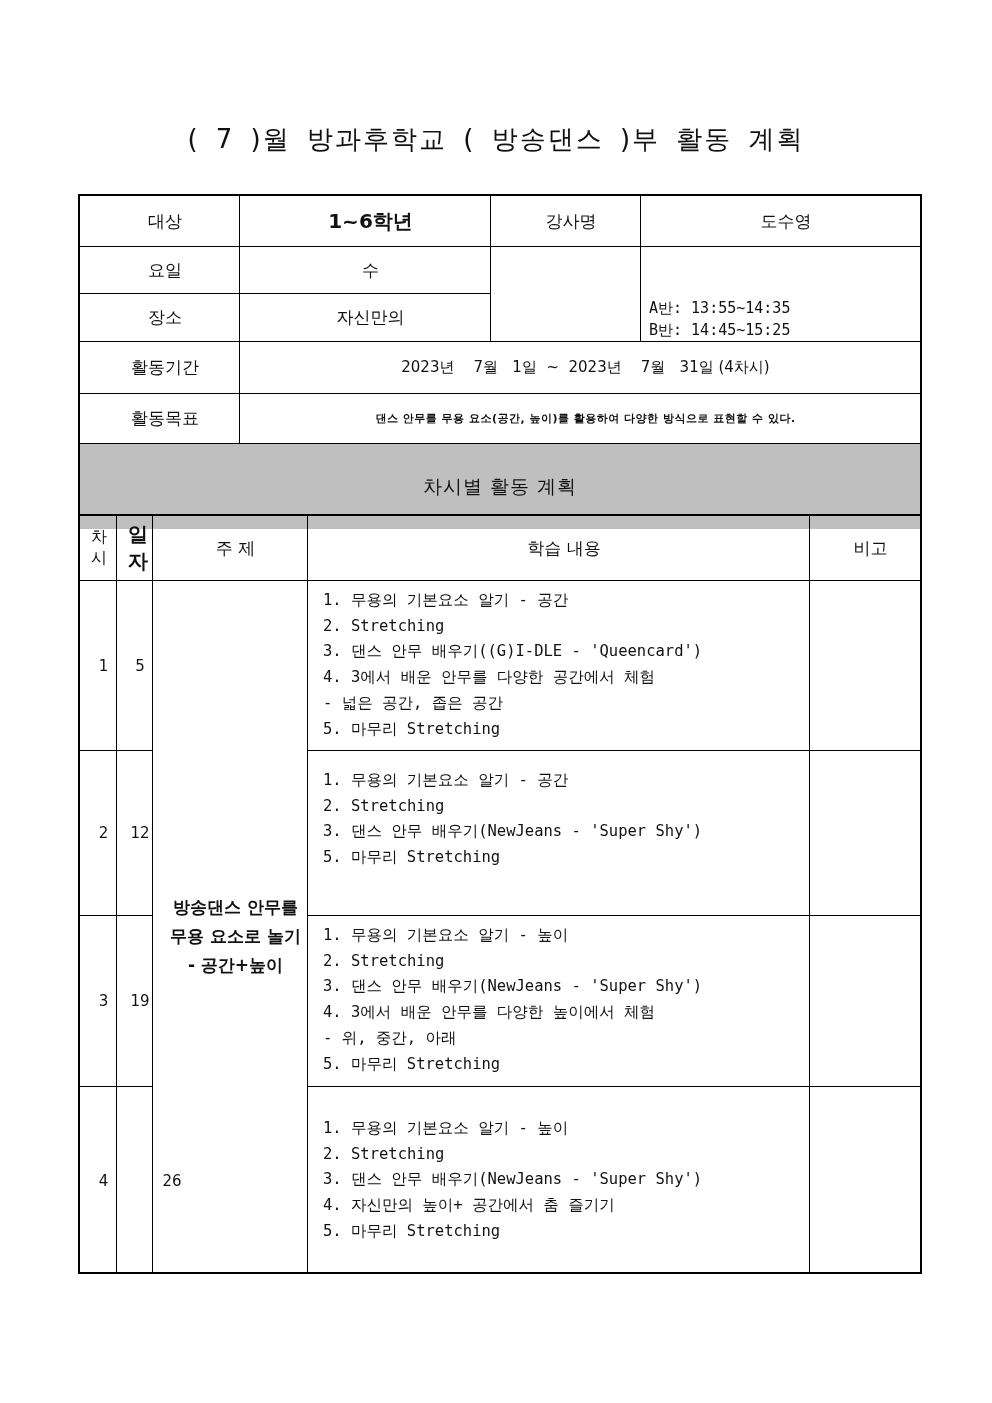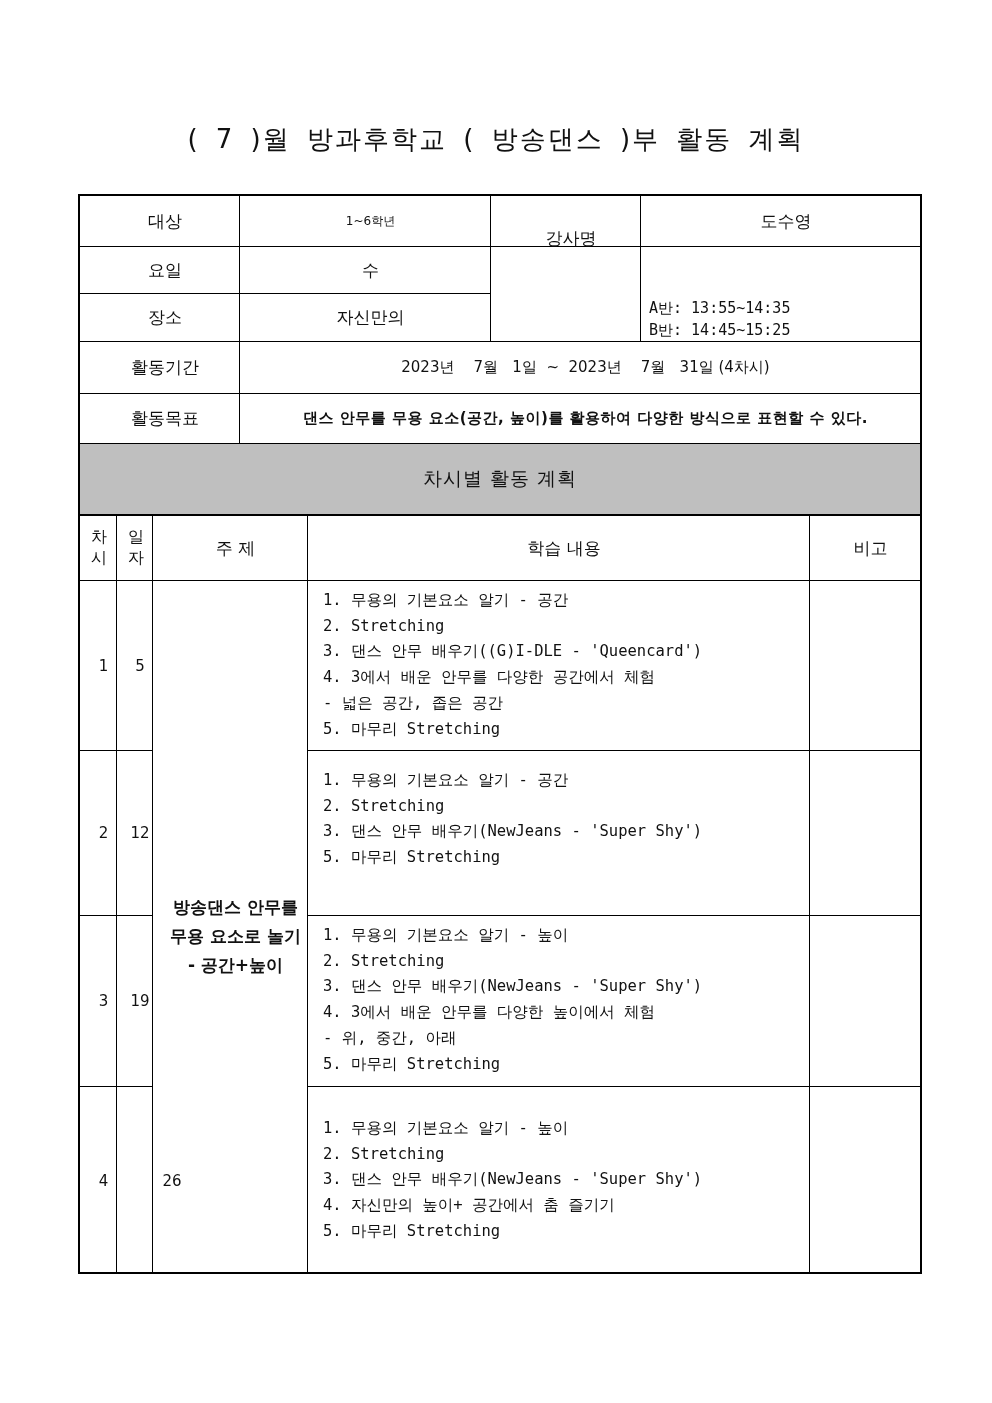--- a/index.html
+++ b/index.html
@@ -3,45 +3,45 @@
 <meta charset="utf-8">
 <style>
   html, body { margin:0; padding:0; background:#ffffff; }
   body { width:992px; height:1403px; position:relative; font-family:"DejaVu Sans", sans-serif; color:#111; }
   .title { position:absolute; top:122px; left:0; width:992px; text-align:center; font-size:26px; letter-spacing:2px; word-spacing:6px; }
   .frame { position:absolute; left:78px; top:194px; width:844px; height:1080px; border:2px solid #000; box-sizing:border-box; }
   .abs { position:absolute; box-sizing:border-box;padding-left:11px; }
   .cell { display:flex; align-items:center; justify-content:center; font-size:17px; }
   .hl { position:absolute; height:1px; background:#000; }
   .vl { position:absolute; width:1px; background:#000; }
-  .gray { position:absolute; left:0; top:248px; width:840px; height:70px; background:#bfbfbf; display:flex; align-items:center; justify-content:center; font-size:19px; letter-spacing:1px; }
+  .gray { position:absolute; left:0; top:248px; width:840px; height:85px; background:#bfbfbf; display:flex; align-items:center; justify-content:center; font-size:19px; letter-spacing:1px; }
   .mono { font-family:"DejaVu Sans Mono", monospace; font-size:15.5px; line-height:25.7px; }
-  .goal { font-size:15px; font-weight:bold; letter-spacing:0.5px; }
+  .goal { font-size:11px; font-weight:bold; letter-spacing:0.5px; }
   .times { font-family:"DejaVu Sans Mono", monospace; font-size:15px; line-height:22px; justify-content:flex-start; padding-left:8px; flex-direction:column; align-items:flex-start; }
   .topic { font-size:17px; font-weight:bold; line-height:29px; text-align:center; }
 </style>
 </head>
 <body>
 
 <div class="title">(  7  )월 방과후학교 ( 방송댄스 )부 활동 계획</div>
 
 <div class="frame">
 
   <div class="vl" style="left:159px; top:0; height:248px;"></div>
   <div class="vl" style="left:410px; top:0; height:146px;"></div>
   <div class="vl" style="left:560px; top:0; height:146px;"></div>
   <div class="hl" style="left:0; top:50px; width:840px;"></div>
   <div class="hl" style="left:0; top:97px; width:410px;"></div>
   <div class="hl" style="left:0; top:145px; width:840px;"></div>
   <div class="hl" style="left:0; top:197px; width:840px;"></div>
   <div class="hl" style="left:0; top:247px; width:840px;"></div>
 
   <div class="abs cell" style="left:0; top:0; width:159px; height:50px;">대상</div>
-  <div class="abs cell" style="left:160px; top:0; width:250px; height:50px; font-weight:normal; font-size:12px;">1~6학년</div>
-  <div class="abs cell" style="left:411px; top:17px; width:149px; height:50px;">강사명</div>
+  <div class="abs cell" style="left:160px; top:0; width:250px; height:50px; font-weight:bold; font-size:20px;">1~6학년</div>
+  <div class="abs cell" style="left:411px; top:0; width:149px; height:50px;">강사명</div>
   <div class="abs cell" style="left:561px; top:0; width:279px; height:50px;">도수영</div>
 
   <div class="abs cell" style="left:0; top:51px; width:159px; height:46px;">요일</div>
   <div class="abs cell" style="left:160px; top:51px; width:250px; height:46px;">수</div>
   <div class="abs cell" style="left:0; top:98px; width:159px; height:47px;">장소</div>
   <div class="abs cell" style="left:160px; top:98px; width:250px; height:47px;">자신만의</div>
   <div class="abs cell times" style="left:561px; top:51px; width:279px; height:94px; justify-content:flex-end;">
     <span>A반: 13:55~14:35</span>
     <span>B반: 14:45~15:25</span>
   </div>
@@ -61,21 +61,21 @@
   <div class="vl" style="left:729px; top:320px; height:758px;"></div>
   <div class="hl" style="left:0; top:384px; width:840px;"></div>
   <div class="hl" style="left:0; top:554px; width:72px;"></div>
   <div class="hl" style="left:227px; top:554px; width:613px;"></div>
   <div class="hl" style="left:0; top:719px; width:72px;"></div>
   <div class="hl" style="left:227px; top:719px; width:613px;"></div>
   <div class="hl" style="left:0; top:890px; width:72px;"></div>
   <div class="hl" style="left:227px; top:890px; width:613px;"></div>
 
   <div class="abs cell" style="left:0; top:320px; width:36px; height:64px; font-size:16px;">차시</div>
-  <div class="abs cell" style="left:37px; top:320px; width:35px; height:64px; font-size:16px;">일자</div>
+  <div class="abs cell" style="left:37px; top:320px; width:35px; height:64px; font-size:20px;font-weight:bold;">일자</div>
   <div class="abs cell" style="left:73px; top:320px; width:154px; height:64px; white-space:pre;">주 제</div>
   <div class="abs cell" style="left:228px; top:320px; width:501px; height:64px;">학습 내용</div>
   <div class="abs cell" style="left:730px; top:320px; width:110px; height:64px;">비고</div>
 
   <div class="abs cell topic" style="left:73px; top:385px; width:154px; height:693px; flex-direction:column; padding-top:18px;">
     <span>방송댄스 안무를</span>
     <span>무용 요소로 놀기</span>
     <span>- 공간+높이</span>
   </div>
 

